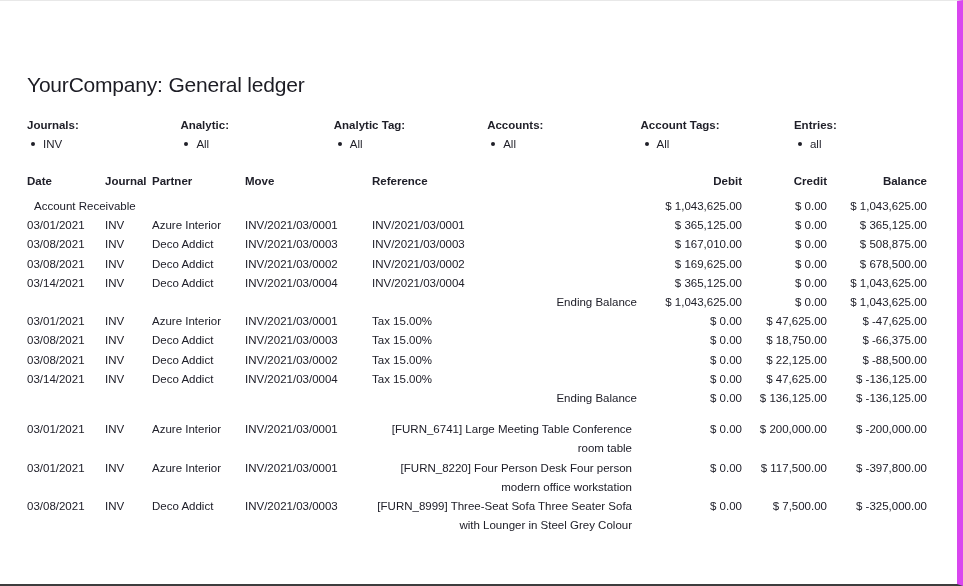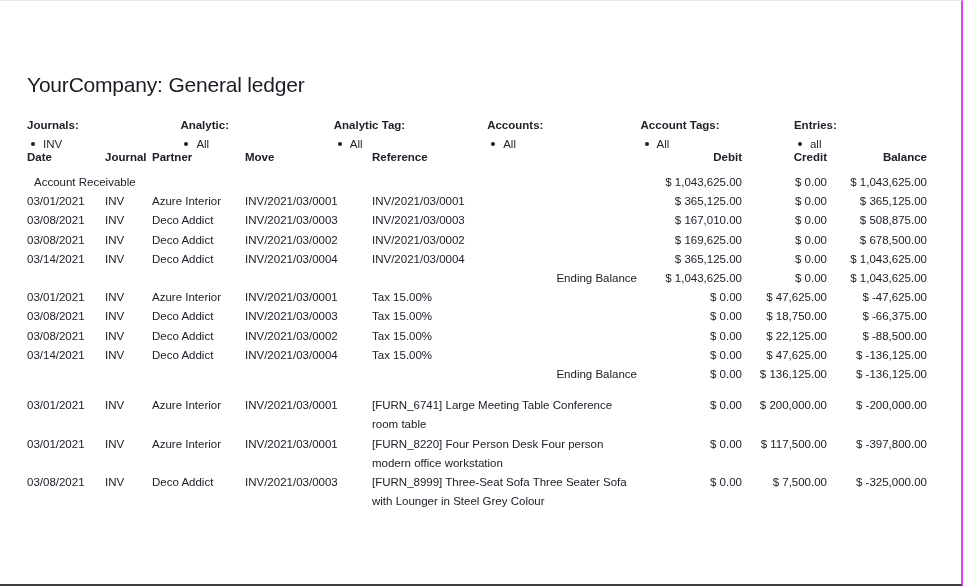--- a/index.html
+++ b/index.html
@@ -5,21 +5,21 @@
   * { box-sizing: border-box; }
   html, body { margin: 0; padding: 0; background: #ffffff; }
   body {
     width: 963px; height: 586px;
     font-family: "Liberation Sans", sans-serif;
     color: #1f1f28;
   }
   .page {
     width: 963px; height: 586px;
     border-top: 1px solid #e8e8e8;
-    border-right: 2px solid #d946ef;
+    border-right: 6px solid #d946ef;
     border-bottom: 2px solid #3d3d3d;
     overflow: hidden;
     background: #ffffff;
   }
   .content { padding: 0 36px 0 27px; }
 
   .report-title {
     margin: 72px 0 0 0;
     font-size: 21px;
     font-weight: 400;
@@ -50,20 +50,21 @@
     width: 4px; height: 4px;
     border-radius: 50%;
     background: #1f1f28;
     flex: 0 0 auto;
   }
 
   table.ledger {
     border-collapse: collapse;
     table-layout: fixed;
     width: 900px;
+    margin-top: 24px;
     font-size: 11.5px;
     color: #20202a;
   }
   .ledger th {
     font-weight: 700;
     text-align: left;
     padding: 0 0 8px 0;
     line-height: 15px;
     vertical-align: bottom;
   }
@@ -71,21 +72,21 @@
   .ledger td {
     padding: 0;
     line-height: 19.2px;
     vertical-align: top;
     white-space: nowrap;
     overflow: hidden;
   }
   .ledger td.num { text-align: right; }
   .ledger td.account-name { padding-left: 7px; }
   .ledger td.ending-label { text-align: right; padding-right: 8px; }
-  .ledger td.ref-wrap { white-space: normal; }
+  .ledger td.ref-wrap { white-space: normal; text-align: right; }
   .ledger td.ref-wrap .ref-text { max-width: 260px; }
   .ledger tr.gap-top td { padding-top: 12px; }
 </style>
 </head>
 <body>
 
 <div class="page">
   <div class="content">
 
     <h1 class="report-title">YourCompany: General ledger</h1>

